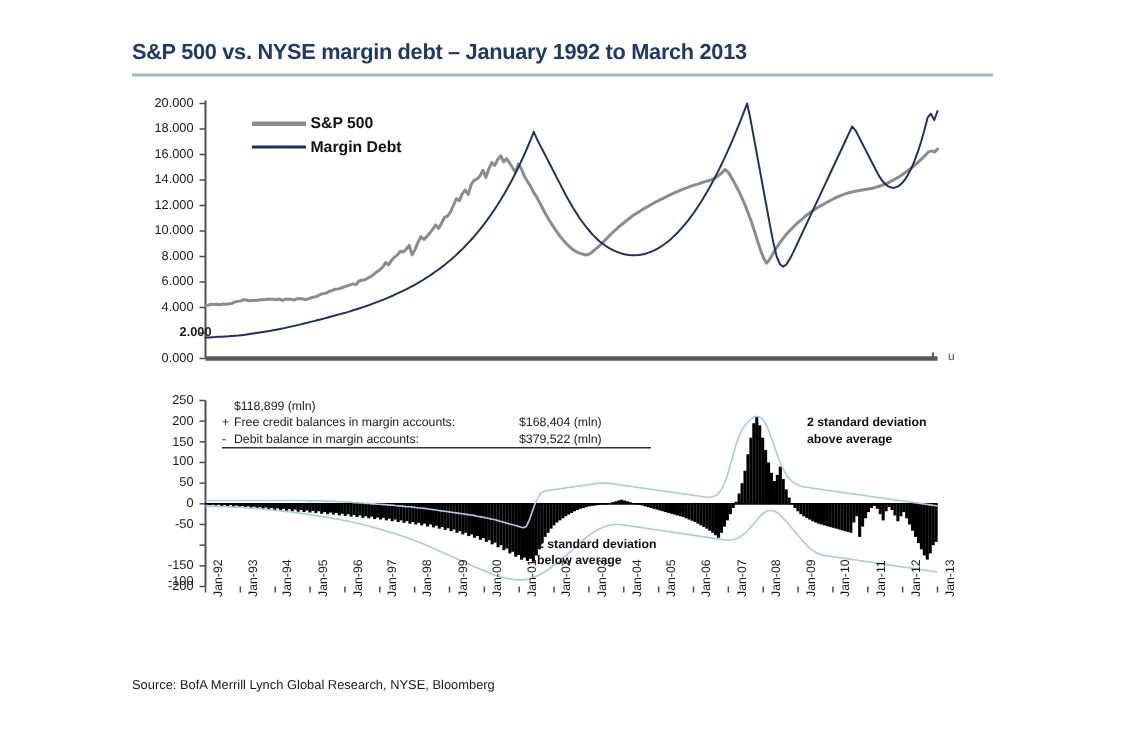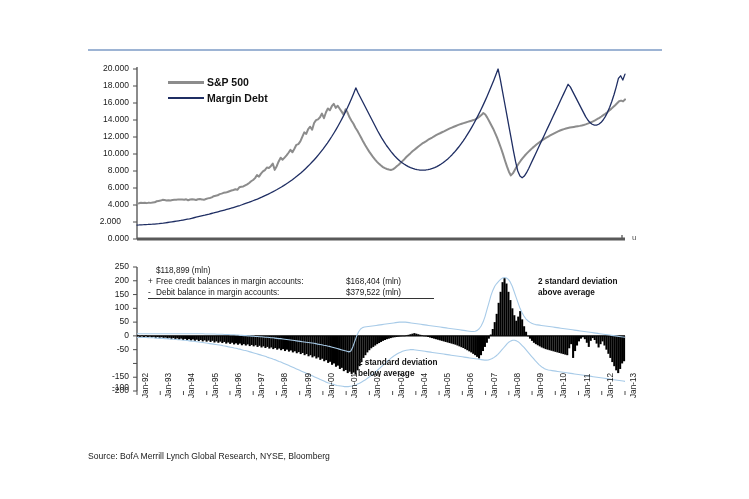--- a/index.html
+++ b/index.html
@@ -37,20 +37,21 @@
 
   .source{position:absolute;left:88px;top:451px;font-size:8.6px;color:#1a1a1a;white-space:nowrap;}
 
   svg{position:absolute;left:0;top:0;overflow:visible;}
 </style>
 </head>
 <body>
 
 <div id="page">
 
+  <div class="title">S&amp;P 500 vs. NYSE margin debt – January 1992 to March 2013</div>
   <div class="title-rule"></div>
 
   <svg id="upper-svg" width="749" height="499">
       <line x1="133" y1="239" x2="137" y2="239" stroke="#4d4d4d" stroke-width="1"></line>
       <line x1="133" y1="222" x2="137" y2="222" stroke="#4d4d4d" stroke-width="1"></line>
       <line x1="133" y1="205" x2="137" y2="205" stroke="#4d4d4d" stroke-width="1"></line>
       <line x1="133" y1="188" x2="137" y2="188" stroke="#4d4d4d" stroke-width="1"></line>
       <line x1="133" y1="171" x2="137" y2="171" stroke="#4d4d4d" stroke-width="1"></line>
       <line x1="133" y1="154" x2="137" y2="154" stroke="#4d4d4d" stroke-width="1"></line>
       <line x1="133" y1="137" x2="137" y2="137" stroke="#4d4d4d" stroke-width="1"></line>
@@ -388,21 +389,21 @@
   </div>
   <div class="annot annot-below">
     <div>2 standard deviation</div>
     <div>below average</div>
   </div>
 
   <div class="source">Source: BofA Merrill Lynch Global Research, NYSE, Bloomberg</div>
 
   <div id="tick-layer">
       <div class="axis-label" style="left: 85px; top: 233px; width: 44px;">0.000</div>
-      <div class="axis-label" style="left: 77px; top: 216px; width: 44px;">2.000</div>
+      <div class="axis-label" style="left: 97px; top: 216px; width: 44px; font-weight: bold;">2.000</div>
       <div class="axis-label" style="left: 85px; top: 199px; width: 44px;">4.000</div>
       <div class="axis-label" style="left: 85px; top: 182px; width: 44px;">6.000</div>
       <div class="axis-label" style="left: 85px; top: 165px; width: 44px;">8.000</div>
       <div class="axis-label" style="left: 85px; top: 148px; width: 44px;">10.000</div>
       <div class="axis-label" style="left: 85px; top: 131px; width: 44px;">12.000</div>
       <div class="axis-label" style="left: 85px; top: 114px; width: 44px;">14.000</div>
       <div class="axis-label" style="left: 85px; top: 97px; width: 44px;">16.000</div>
       <div class="axis-label" style="left: 85px; top: 80px; width: 44px;">18.000</div>
       <div class="axis-label" style="left: 85px; top: 63px; width: 44px;">20.000</div>
       <div class="axis-label" style="left: 85px; top: 385px; width: 44px;">-200</div>

